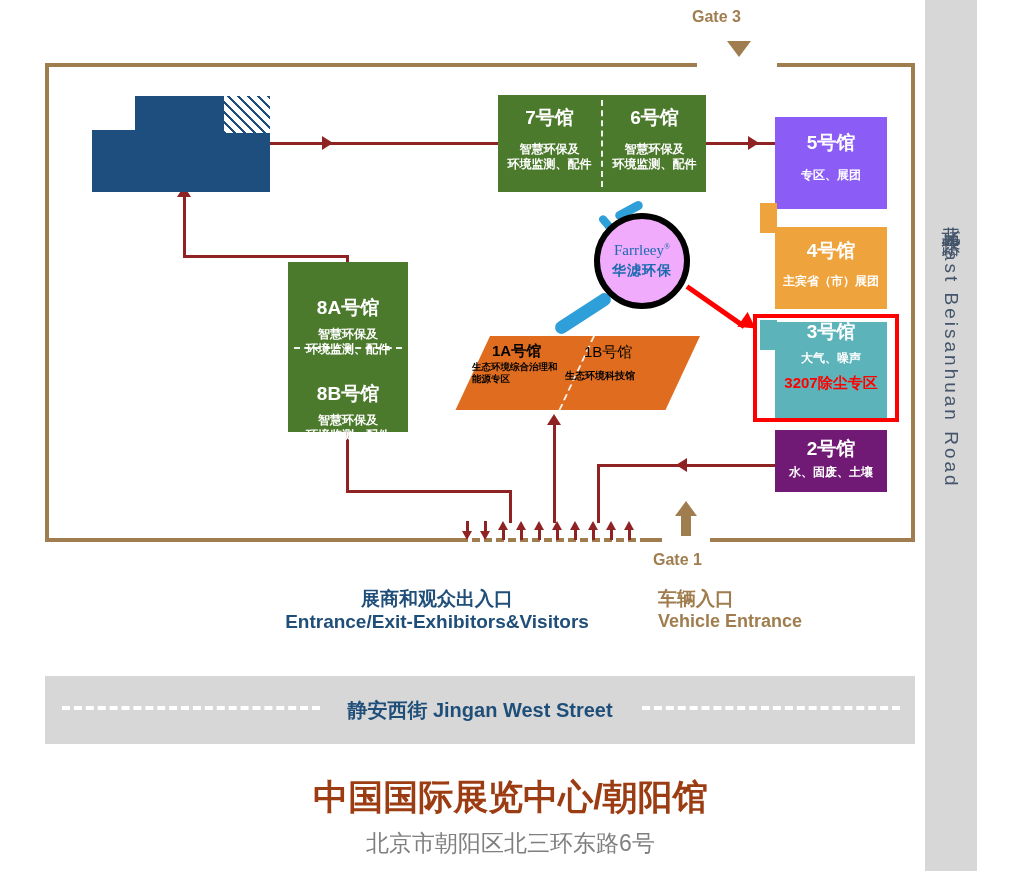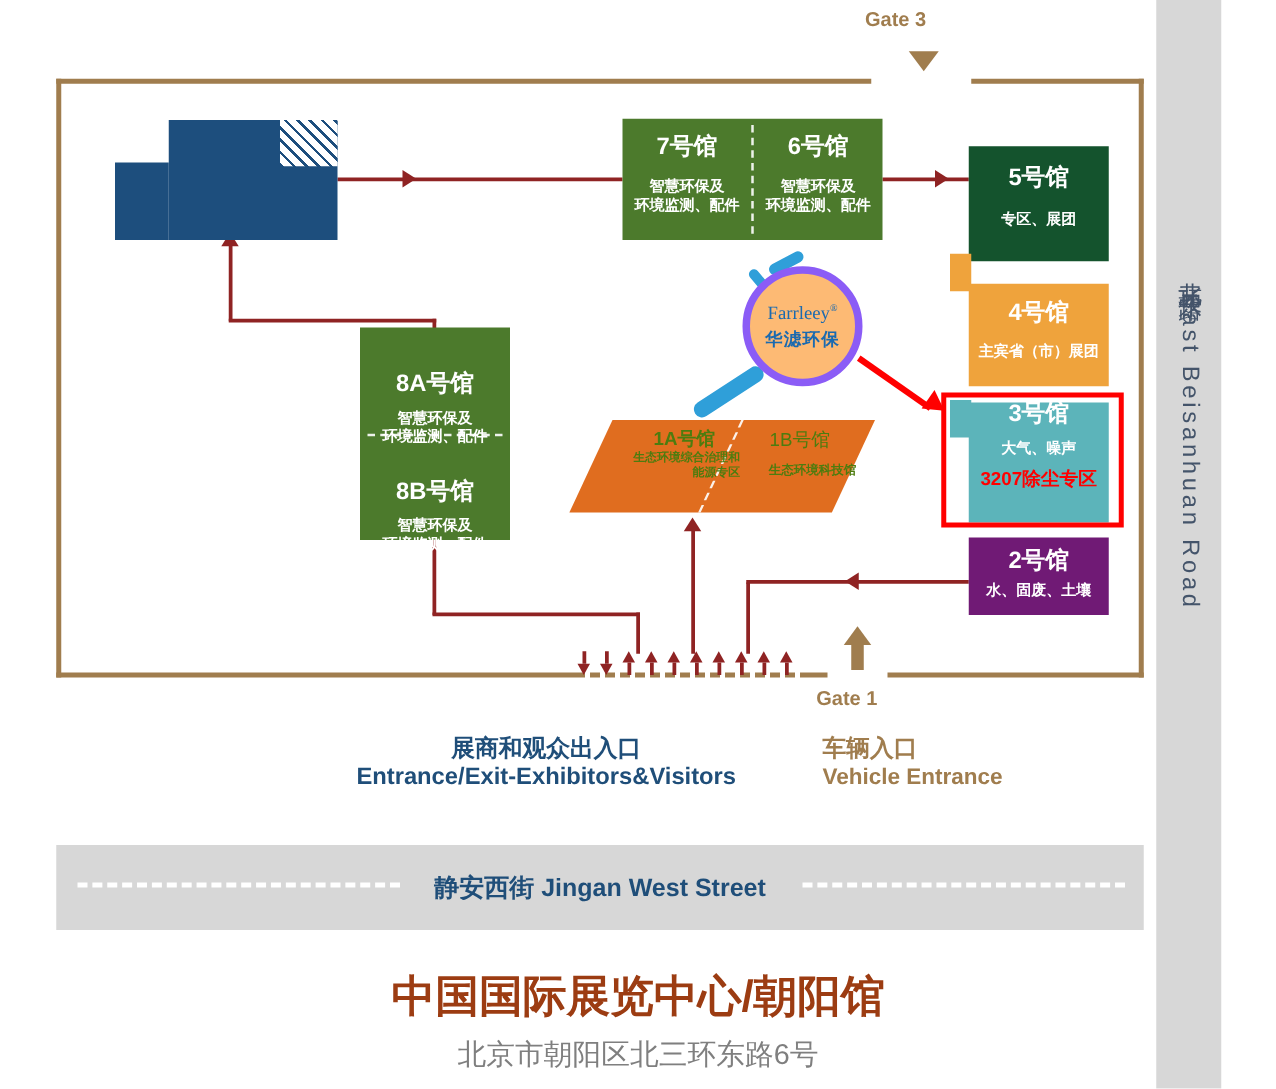--- a/index.html
+++ b/index.html
@@ -35,33 +35,33 @@
   .hsec { position:absolute; left:0; right:0; display:flex; flex-direction:column; align-items:center; gap:8px;margin-top:24px; }
   .conf-text { position:absolute; left:95px; top:138px; width:168px; text-align:center; color:#fff; }
   .conf-text .cn { font-weight:bold; font-size:20px; }
   .conf-text .en { font-size:11px; margin-top:3px; }
   .hatch { position:absolute; left:224px; top:96px; width:46px; height:37px;
            background:repeating-linear-gradient(45deg,#1d4e7d 0 2px,#ffffff 2px 7px); }
 
   .para { position:absolute; left:490px; top:336px; width:210px; height:74px; background:#e06d1f;
           transform:skewX(-25deg); transform-origin:top left; }
   .para-div { position:absolute; left:103px; top:0; height:74px; border-left:2px dashed rgba(255,255,255,.9); }
-  .plabel { position:absolute; color:#4d7c0f; text-align:right; }
+  .plabel { position:absolute; color:#000000; text-align:left; }
 
   
   .hl-box { position:absolute; left:753px; top:314px; width:146px; height:108px; border:4px solid #ff0000; box-sizing:border-box; }
   .hl-red-text { font-weight:bold; font-size:15px; color:#ff0000; }
   .hl-arrow-line { position:absolute; left:687px; top:284px; width:70px; height:5px; background:#ff0000;
                    transform-origin:left center; transform:rotate(35deg); }
   .hl-arrow-head { position:absolute; left:741px; top:315px; border-left:16px solid #ff0000;
                    border-top:9px solid transparent; border-bottom:9px solid transparent; transform:rotate(35deg); }
 
   
   .logo-circle { position:absolute; left:594px; top:213px; width:96px; height:96px; box-sizing:border-box;
-                 border:6px solid #8b5cf6; border-radius:50%; background:#fdba74;
+                 border:6px solid #000000; border-radius:50%; background:#f0abfc;
                  display:flex; flex-direction:column; align-items:center; justify-content:center; gap:3px; }
   .logo-brand { font-family:"Liberation Serif", serif; font-size:15px; color:#1a6ab0; }
   .logo-brand sup { font-size:8px; }
   .logo-cn { font-size:14px; font-weight:bold; letter-spacing:1px; color:#1a6ab0; }
   .logo-handle { position:absolute; left:551px; top:307px; width:64px; height:13px; border-radius:7px; background:#2f9fd9; transform:rotate(-33deg); }
   .logo-spark { position:absolute; background:#2f9fd9; border-radius:5px; }
   .spark1 { left:597px; top:220px; width:20px; height:8px; transform:rotate(50deg); }
   .spark2 { left:614px; top:206px; width:30px; height:9px; transform:rotate(-28deg); }
 
   
@@ -158,21 +158,21 @@
     <div class="hdash"></div>
     <div class="hsec" style="top:98px;">
       <div class="t">8B号馆</div>
       <div>
         <div class="s">智慧环保及</div>
         <div class="s">环境监测、配件</div>
       </div>
     </div>
   </div>
 
-  <div class="hall" style="left:775px;top:117px;width:112px;height:92px;background:#14532d;padding-top:16px;gap:14px;">
+  <div class="hall" style="left:775px;top:117px;width:112px;height:92px;background:#8b5cf6;padding-top:16px;gap:14px;">
     <div class="t">5号馆</div>
     <div class="s">专区、展团</div>
   </div>
   <div class="hall" style="left:760px;top:203px;width:17px;height:30px;background:#efa33c;"></div>
   <div class="hall" style="left:775px;top:227px;width:112px;height:82px;background:#efa33c;padding-top:14px;gap:12px;">
     <div class="t">4号馆</div>
     <div class="s">主宾省（市）展团</div>
   </div>
   <div class="hall" style="left:760px;top:320px;width:17px;height:30px;background:#5cb4ba;"></div>
   <div class="hall" style="left:775px;top:322px;width:112px;height:96px;background:#5cb4ba;gap:8px;">

